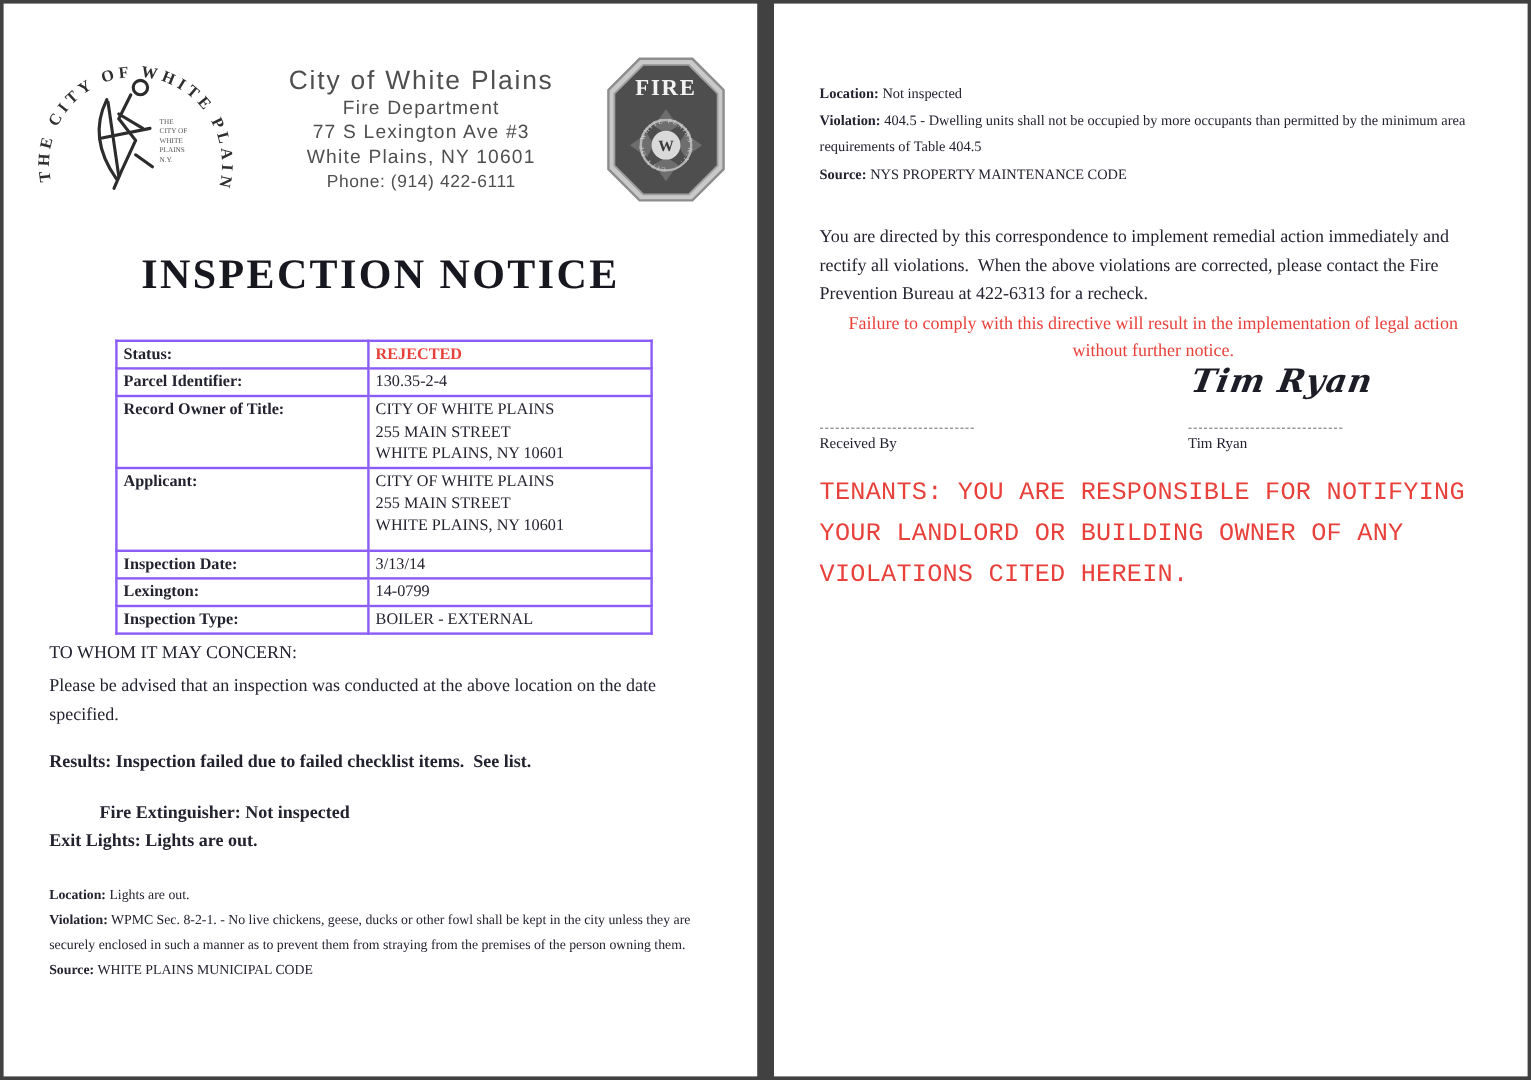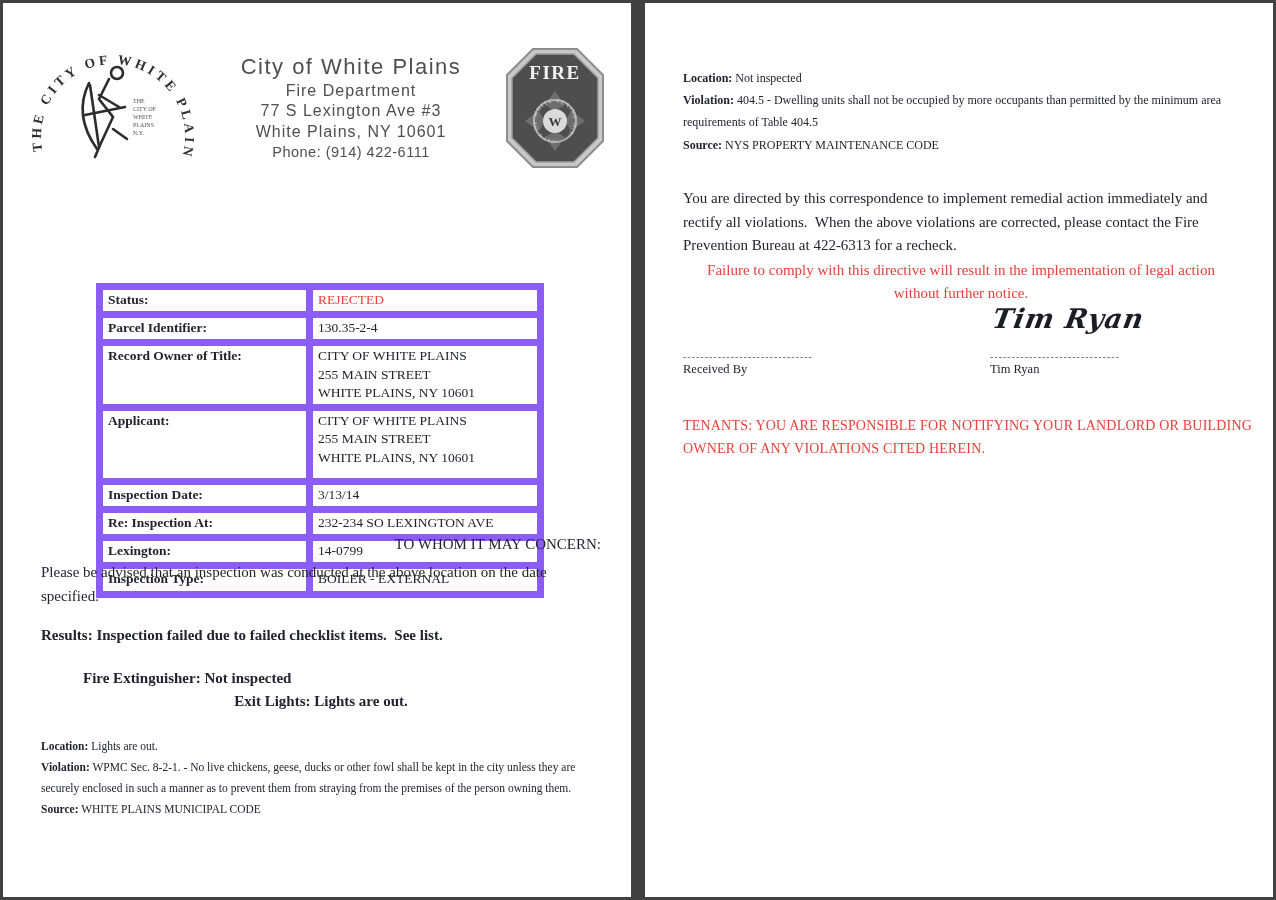--- a/index.html
+++ b/index.html
@@ -24,54 +24,54 @@
   .lh-line{font-size:16px;letter-spacing:1px;line-height:1.3;}
   .lh-phone{font-size:14.5px;letter-spacing:.5px;line-height:1.35;}
 
   
   .doc-title{position:absolute;top:206px;left:0;width:100%;text-align:center;
     font-family:"Liberation Serif",serif;font-weight:bold;font-size:35px;letter-spacing:2px;color:#17171f;}
 
   
   .doc-table{position:absolute;top:280px;left:93px;border-collapse:collapse;width:448px;
     font-family:"Liberation Serif",serif;font-size:13.5px;color:var(--ink);}
-  .doc-table td{border:7px solid #8b5cf6;padding:1px 5px 2px 5px;vertical-align:top;white-space:pre-line;line-height:1.35;}
+  .doc-table td{border:2px solid #8b5cf6;padding:1px 5px 2px 5px;vertical-align:top;white-space:pre-line;line-height:1.35;}
   .doc-table td.lbl{width:210px;font-weight:bold;}
-  .doc-table td.red{color:var(--alert-red);font-weight:normal;margin-top:28px;}
+  .doc-table td.red{color:var(--alert-red);font-weight:bold;margin-top:28px;}
   .doc-table tr.padded td{padding-bottom:11px;}
 
   
   .txt{position:absolute;left:38px;width:560px;color:var(--ink);font-family:"Liberation Serif",serif;}
-  .salutation{top:533px;font-size:15px;text-align:right;}
+  .salutation{top:533px;font-size:15px;}
   .body1{top:557px;font-size:15px;line-height:1.6;}
   .results{top:624px;font-size:15px;font-weight:bold;white-space:pre-wrap;}
   .finding1{top:667px;font-size:15px;font-weight:bold;margin-left:42px;}
-  .finding2{top:690px;font-size:15px;font-weight:bold;text-align:center;}
+  .finding2{top:690px;font-size:15px;font-weight:bold;}
   .vio-block{font-size:11.5px;line-height:1.82;}
   .vio-left{top:733px;}
   .vio-right{top:64px;font-size:12px;line-height:1.85;}
   .vio-block .b{font-weight:bold;}
 
   
   .directive-wrap{position:absolute;top:184px;left:38px;width:556px;}
   .directive{font-size:15px;line-height:1.57;color:var(--ink);white-space:pre-wrap;}
   .warning{font-size:15px;line-height:1.57;color:var(--alert-red);margin-top:1px;text-align:center;}
 
   
   .script-sig{position:absolute;top:300px;left:348px;font-family:"DejaVu Serif",serif;
     font-style:italic;font-weight:bold;font-size:27px;color:#1d1d28;transform:skewX(-10deg);letter-spacing:1px;}
   .sig-col{position:absolute;width:200px;color:var(--ink);}
   .sig-line{font-size:10px;letter-spacing:1px;color:#5b5b66;white-space:nowrap;overflow:hidden;}
   .sig-label{font-size:12.5px;}
   .sig-received{top:348px;left:38px;}
   .sig-signer{top:348px;left:345px;}
 
   
-  .tenants{position:absolute;top:412px;left:38px;width:570px;color:var(--alert-red);
-    font-size:14px;line-height:1.62;letter-spacing:.2px;}
+  .tenants{position:absolute;top:392px;left:38px;width:570px;color:var(--alert-red);
+    font-size:21px;line-height:1.62;letter-spacing:.2px;font-family:Liberation Mono, monospace;}
 
   
   .seal{width:168px;height:142px;flex:0 0 auto;}
   .badge{width:100px;height:122px;flex:0 0 auto;margin-right:12px;margin-top:6px;}
 </style>
 </head>
 <body>
 
 <div class="canvas">
 
@@ -127,20 +127,21 @@
         <text x="50" y="79" text-anchor="middle" font-family="Liberation Serif, serif" font-weight="bold" font-size="13" fill="#3a3a3a">W</text>
         <defs>
             <path id="badgeRing" d="M 50 92.5 A 18.5 18.5 0 1 1 50.01 92.5" fill="none"></path>
           </defs>
         <text font-family="Liberation Serif, serif" font-size="5.6" letter-spacing="1.2" fill="#cfcfcf">
           <textPath href="#badgeRing">CITY OF WHITE PLAINS N.Y.</textPath>
         </text>
       </svg>
     </div>
 
+    <h1 class="doc-title">INSPECTION NOTICE</h1>
 
     <table class="doc-table">
       <tbody>
         <tr>
           <td class="lbl">Status:</td>
           <td class="red">REJECTED</td>
         </tr>
         <tr>
           <td class="lbl">Parcel Identifier:</td>
           <td>130.35-2-4</td>
@@ -153,24 +154,20 @@
         </tr>
         <tr class="padded">
           <td class="lbl">Applicant:</td>
           <td>CITY OF WHITE PLAINS
 255 MAIN STREET
 WHITE PLAINS, NY 10601</td>
         </tr>
         <tr>
           <td class="lbl">Inspection Date:</td>
           <td>3/13/14</td>
-        </tr>
-        <tr>
-          <td class="lbl">Re: Inspection At:</td>
-          <td>232-234 SO LEXINGTON AVE</td>
         </tr>
         <tr>
           <td class="lbl">Lexington:</td>
           <td>14-0799</td>
         </tr>
         <tr>
           <td class="lbl">Inspection Type:</td>
           <td>BOILER - EXTERNAL</td>
         </tr>
       </tbody>

